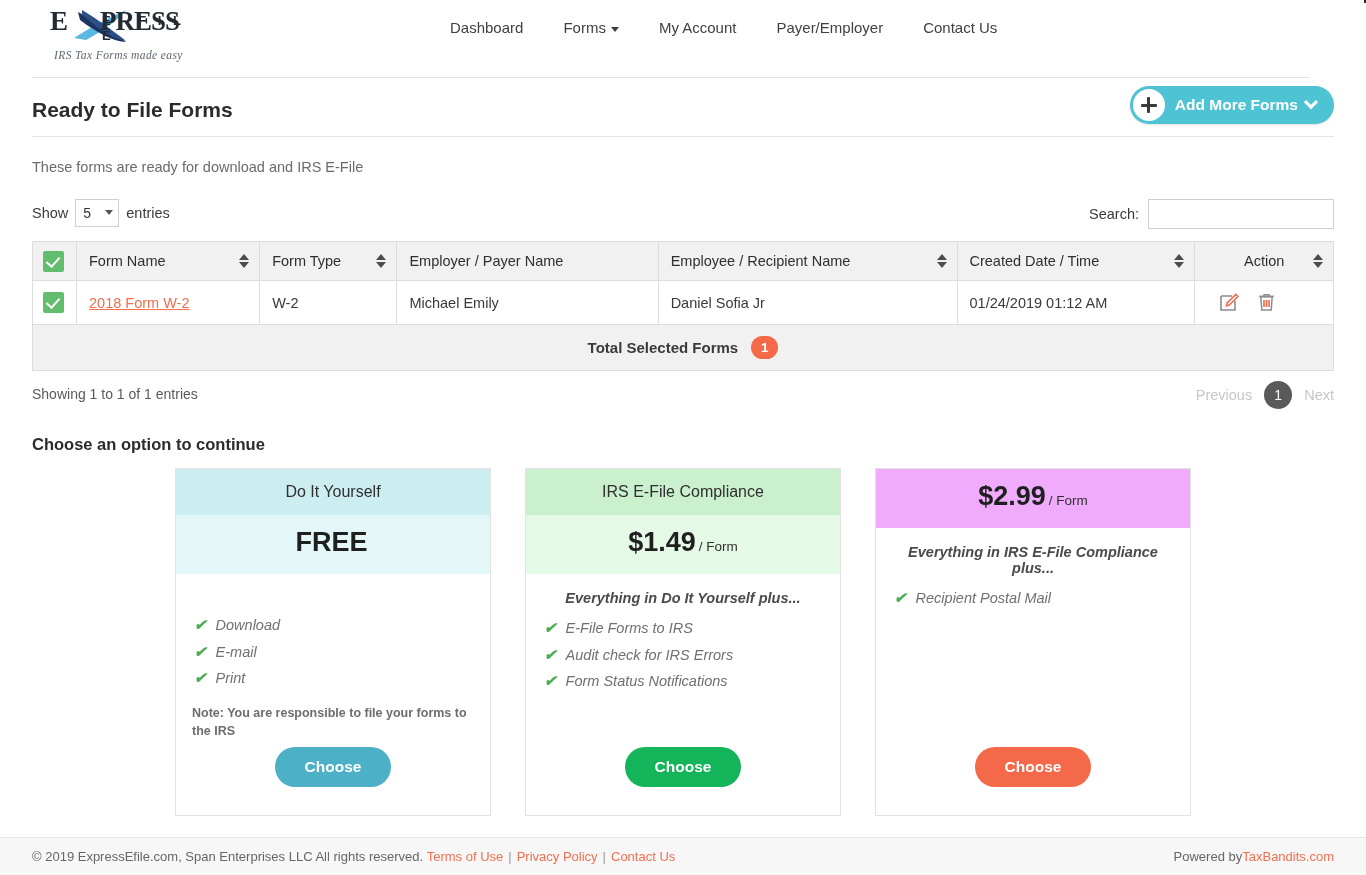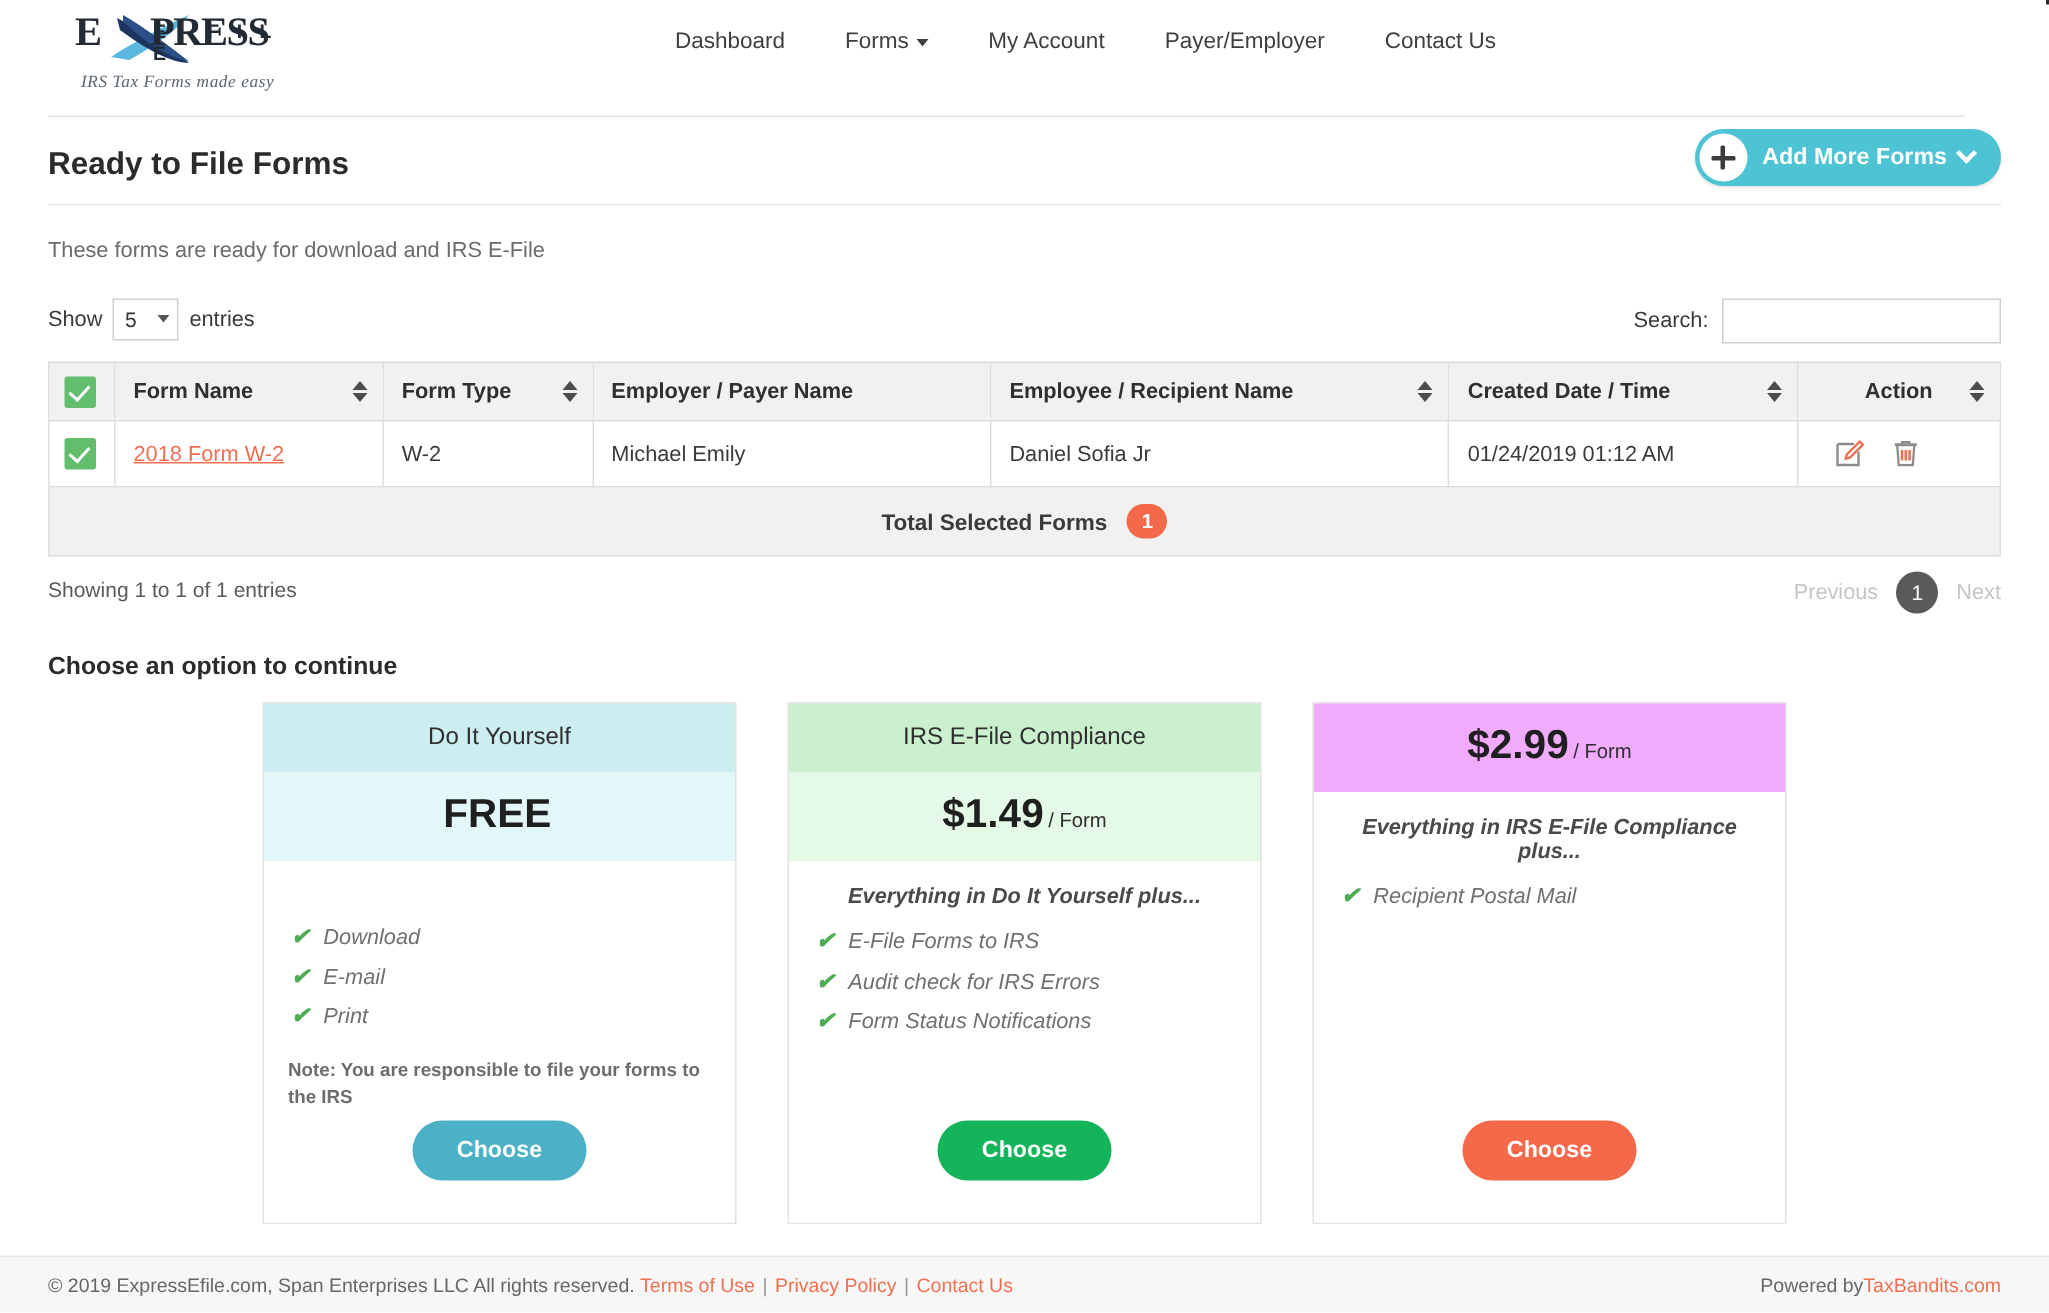--- a/index.html
+++ b/index.html
@@ -215,21 +215,21 @@
     width: 100%;
     border-collapse: collapse;
     margin-top: 10px;
     font-size: 14.5px;
   }
   table.forms thead th {
     background: #f1f1f1;
     border: 1px solid #dddddd;
     text-align: left;
     padding: 11px 12px;
-    font-weight: bold;
+    font-weight: normal;
     color: #2f2f2f;
     position: relative;
     white-space: nowrap;
   }
   table.forms thead th.sel-col { width: 44px; padding: 8px 0 8px 10px; }
   table.forms tbody td {
     border: 1px solid #dddddd;
     padding: 11px 12px;
     color: #3a3a3a;
     background: #fff;

